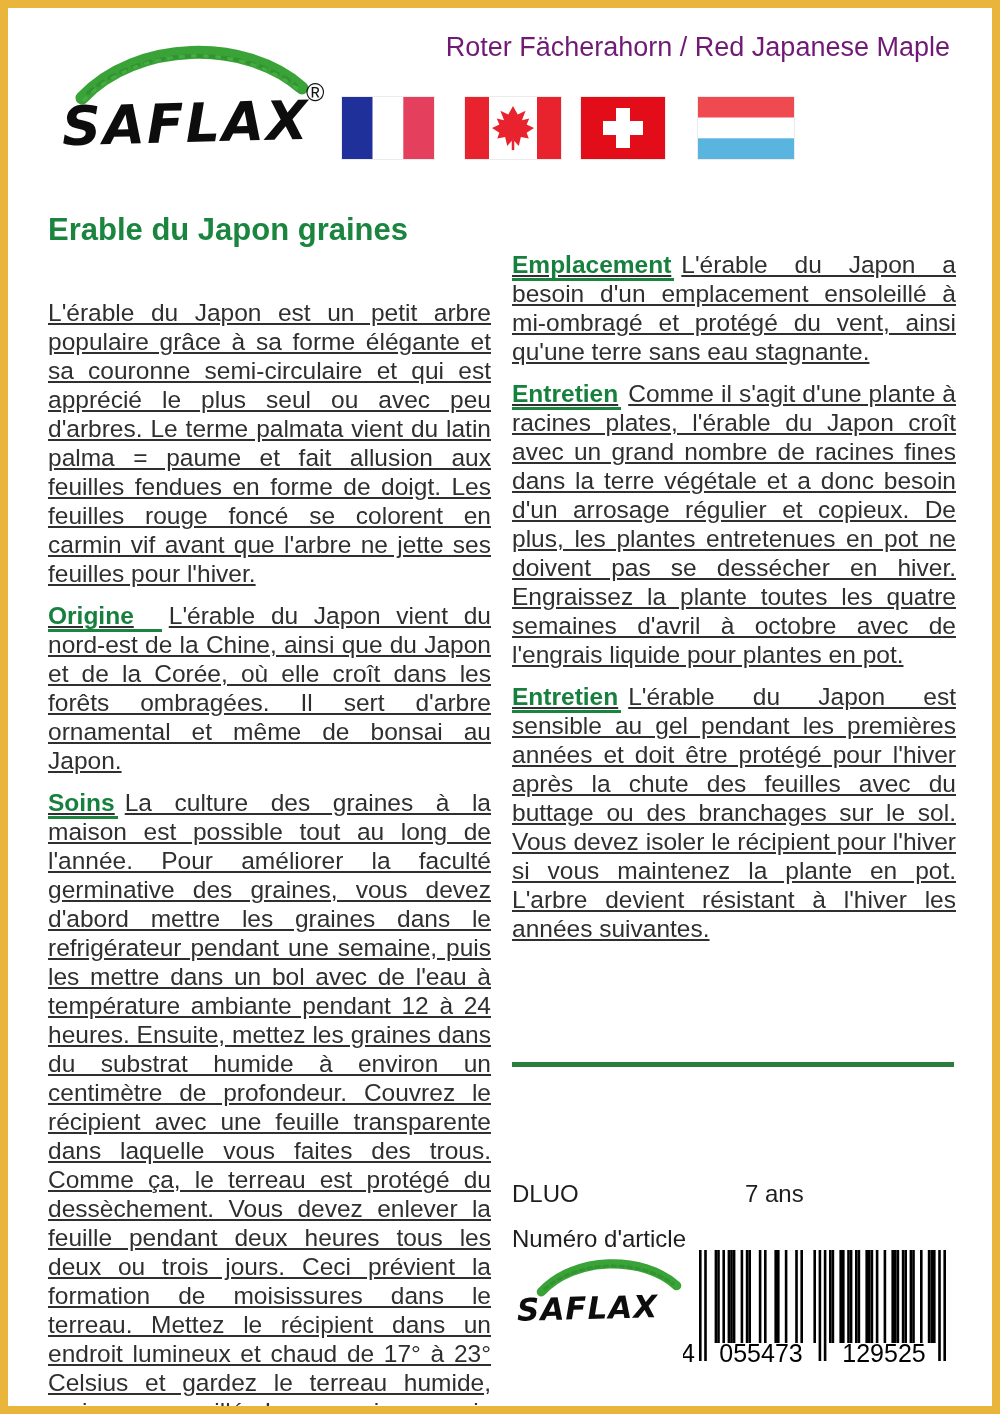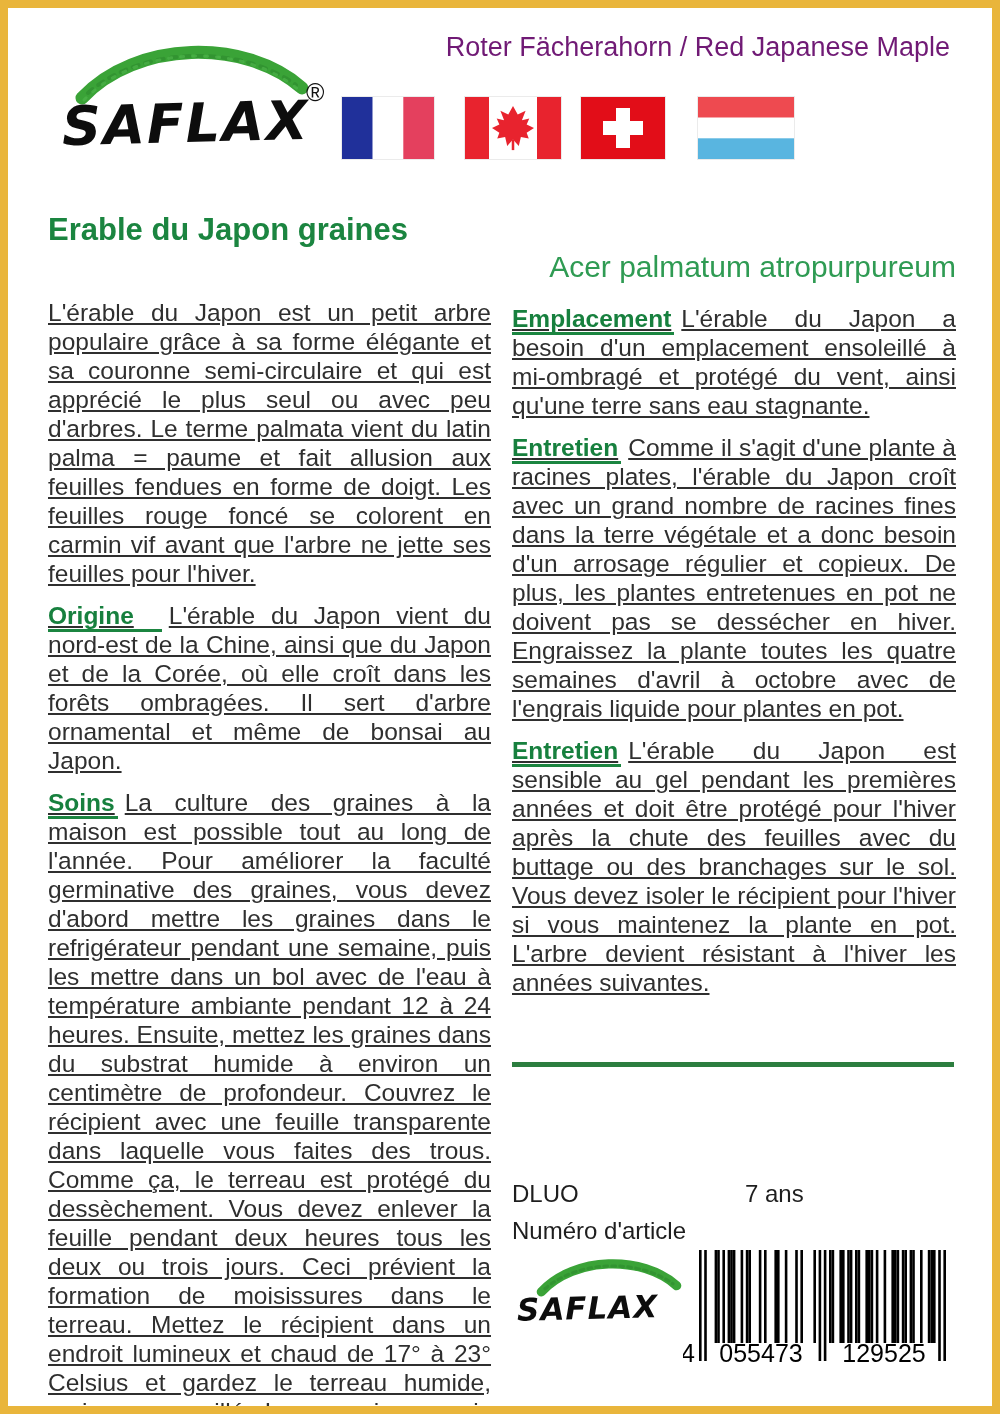--- a/index.html
+++ b/index.html
@@ -43,21 +43,21 @@
   .sec-label {
     font-weight:bold; color:#17803e; border-bottom:3px solid #1b8540;
     padding-right:3px; margin-right:7px;
   }
   .sec-label.ext {padding-right:28px;}
 
   
   .divider {position:absolute; left:512px; top:1062px; width:442px; height:5px; background:#2c7e3f;}
   .info {
     position:absolute; left:512px; top:1180px; width:452px;
-    display:grid; grid-template-columns:233px 1fr; row-gap:9px;
+    display:grid; grid-template-columns:233px 1fr; row-gap:17px;
     font-size:24px; line-height:28px; color:#1e1e1e;
   }
   .logo-bottom {position:absolute; left:515px; top:1250px; width:190px; height:110px;}
   .logo-bottom .arc {position:absolute; left:18px; top:0px;}
   .logo-bottom .brand-word {
     top:40px; left:2px; font-size:31px; letter-spacing:1px;
   }
   .barcode {position:absolute; left:683px; top:1250px;}
   .barcode text {font-family:"Liberation Sans", sans-serif; font-size:25px; fill:#000;}
 </style>
@@ -105,21 +105,20 @@
   </svg>
 
   <div class="col-left">
     <h1 class="main-heading">Erable du Japon graines</h1>
     <p class="body">L'érable du Japon est un petit arbre populaire grâce à sa forme élégante et sa couronne semi-circulaire et qui est apprécié le plus seul ou avec peu d'arbres. Le terme palmata vient du latin palma = paume et fait allusion aux feuilles fendues en forme de doigt. Les feuilles rouge foncé se colorent en carmin vif avant que l'arbre ne jette ses feuilles pour l'hiver.</p>
     <p class="body"><span class="sec-label ext">Origine</span><span>L'érable du Japon vient du nord-est de la Chine, ainsi que du Japon et de la Corée, où elle croît dans les forêts ombragées. Il sert d'arbre ornamental et même de bonsai au Japon.</span></p>
     <p class="body"><span class="sec-label">Soins</span><span>La culture des graines à la maison est possible tout au long de l'année. Pour améliorer la faculté germinative des graines, vous devez d'abord mettre les graines dans le refrigérateur pendant une semaine, puis les mettre dans un bol avec de l'eau à température ambiante pendant 12 à 24 heures. Ensuite, mettez les graines dans du substrat humide à environ un centimètre de profondeur. Couvrez le récipient avec une feuille transparente dans laquelle vous faites des trous. Comme ça, le terreau est protégé du dessèchement. Vous devez enlever la feuille pendant deux heures tous les deux ou trois jours. Ceci prévient la formation de moisissures dans le terreau. Mettez le récipient dans un endroit lumineux et chaud de 17° à 23° Celsius et gardez le terreau humide, mais pas mouillé. Les premiers semis apparaissent après quatre à dix semaines.</span></p>
   </div>
 
   <div class="col-right">
-    <h2 class="species-heading">Acer palmatum atropurpureum</h2>
     <p class="body"><span class="sec-label">Emplacement</span><span>L'érable du Japon a besoin d'un emplacement ensoleillé à mi-ombragé et protégé du vent, ainsi qu'une terre sans eau stagnante.</span></p>
     <p class="body"><span class="sec-label">Entretien</span><span>Comme il s'agit d'une plante à racines plates, l'érable du Japon croît avec un grand nombre de racines fines dans la terre végétale et a donc besoin d'un arrosage régulier et copieux. De plus, les plantes entretenues en pot ne doivent pas se dessécher en hiver. Engraissez la plante toutes les quatre semaines d'avril à octobre avec de l'engrais liquide pour plantes en pot.</span></p>
     <p class="body"><span class="sec-label">Entretien</span><span>L'érable du Japon est sensible au gel pendant les premières années et doit être protégé pour l'hiver après la chute des feuilles avec du buttage ou des branchages sur le sol. Vous devez isoler le récipient pour l'hiver si vous maintenez la plante en pot. L'arbre devient résistant à l'hiver les années suivantes.</span></p>
   </div>
 
   <div class="divider"></div>
 
   <div class="info">
     <span>DLUO</span>
     <span>7 ans</span>

